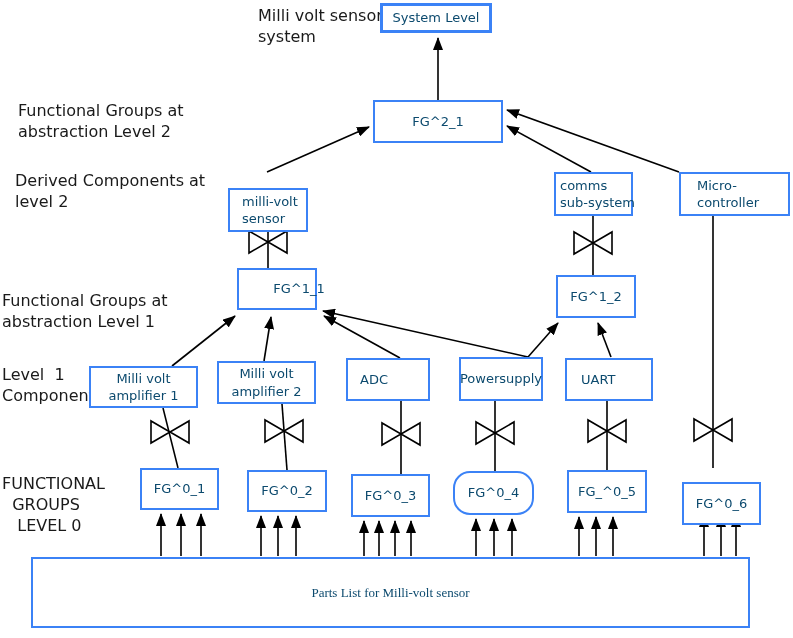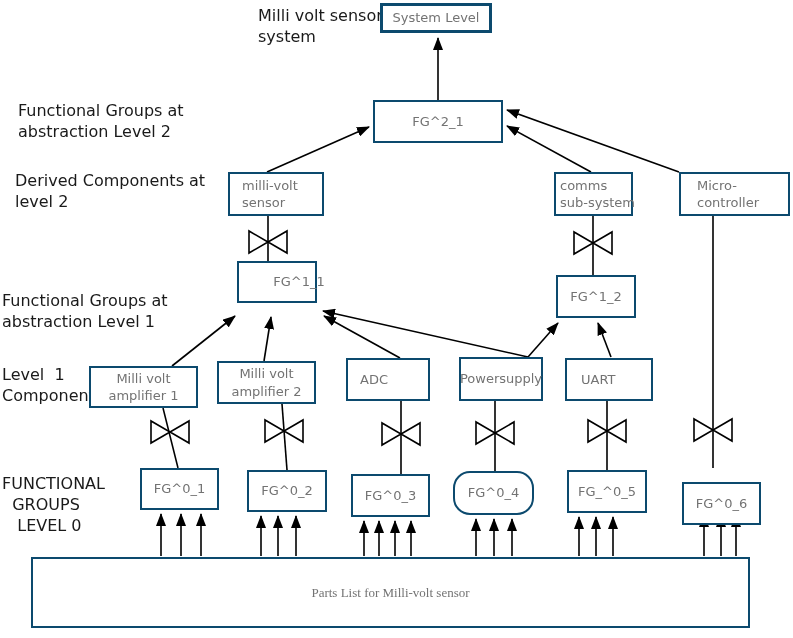--- a/index.html
+++ b/index.html
@@ -1,21 +1,21 @@
 <!DOCTYPE html>
 <html><head>
 <meta charset="utf-8">
 <style>
   html,body{margin:0;padding:0;background:#fff;}
   #stage{position:relative;width:793px;height:638px;background:#fff;overflow:hidden;
          font-family:"DejaVu Sans",sans-serif;color:#1a1a1a;}
   #connectors{position:absolute;left:0;top:0;z-index:1;}
-  .node{position:absolute;z-index:2;border:2px solid #0c4a6e;background:#fff;
+  .node{position:absolute;z-index:2;border:2px solid #3b82f6;background:#fff;
         display:flex;align-items:center;justify-content:center;text-align:center;
-        font-size:13px;line-height:1.32;white-space:pre;box-sizing:border-box;color:#737373;}
+        font-size:13px;line-height:1.32;white-space:pre;box-sizing:border-box;color:#0c4a6e;}
   .node.left{justify-content:flex-start;text-align:left;}
   .node.thick{border-width:3px;}
   .lbl{position:absolute;z-index:2;font-size:16px;line-height:1.3;white-space:pre;color:#1a1a1a;}
 </style>
 </head>
 <body>
 
 <div id="stage">
 
   <svg id="connectors" width="793" height="638" viewBox="0 0 793 638">
@@ -122,27 +122,27 @@
   <div class="lbl" style="left:2px;top:291px;">Functional Groups at
 abstraction Level 1</div>
   <div class="lbl" style="left:2px;top:365px;">Level  1
 Components</div>
   <div class="lbl" style="left:2px;top:474px;">FUNCTIONAL
   GROUPS
    LEVEL 0</div>
 
   <div class="node thick" style="left:380px;top:3px;width:112px;height:30px;">System Level</div>
   <div class="node" style="left:373px;top:100px;width:130px;height:43px;">FG^2_1</div>
-  <div class="node left" style="left:228px;top:172px;width:96px;height:44px;padding-left:12px;">milli-volt
+  <div class="node left" style="left:228px;top:188px;width:80px;height:44px;padding-left:12px;">milli-volt
 sensor</div>
   <div class="node left" style="left:554px;top:172px;width:79px;height:44px;padding-left:4px;">comms
 sub-system</div>
   <div class="node left" style="left:679px;top:172px;width:111px;height:44px;padding-left:16px;">Micro-
 controller</div>
-  <div class="node" style="left:237px;top:261px;width:80px;height:42px;padding-left:44px;">FG^1_1</div>
+  <div class="node" style="left:237px;top:268px;width:80px;height:42px;padding-left:44px;">FG^1_1</div>
   <div class="node" style="left:556px;top:275px;width:80px;height:43px;">FG^1_2</div>
   <div class="node" style="left:89px;top:366px;width:109px;height:42px;">Milli volt
 amplifier 1</div>
   <div class="node" style="left:217px;top:361px;width:99px;height:43px;">Milli volt
 amplifier 2</div>
   <div class="node left" style="left:346px;top:358px;width:84px;height:43px;padding-left:12px;">ADC</div>
   <div class="node" style="left:459px;top:357px;width:84px;height:44px;">Powersupply</div>
   <div class="node left" style="left:565px;top:358px;width:88px;height:43px;padding-left:14px;">UART</div>
   <div class="node" style="left:140px;top:468px;width:79px;height:42px;">FG^0_1</div>
   <div class="node" style="left:247px;top:470px;width:80px;height:42px;">FG^0_2</div>

